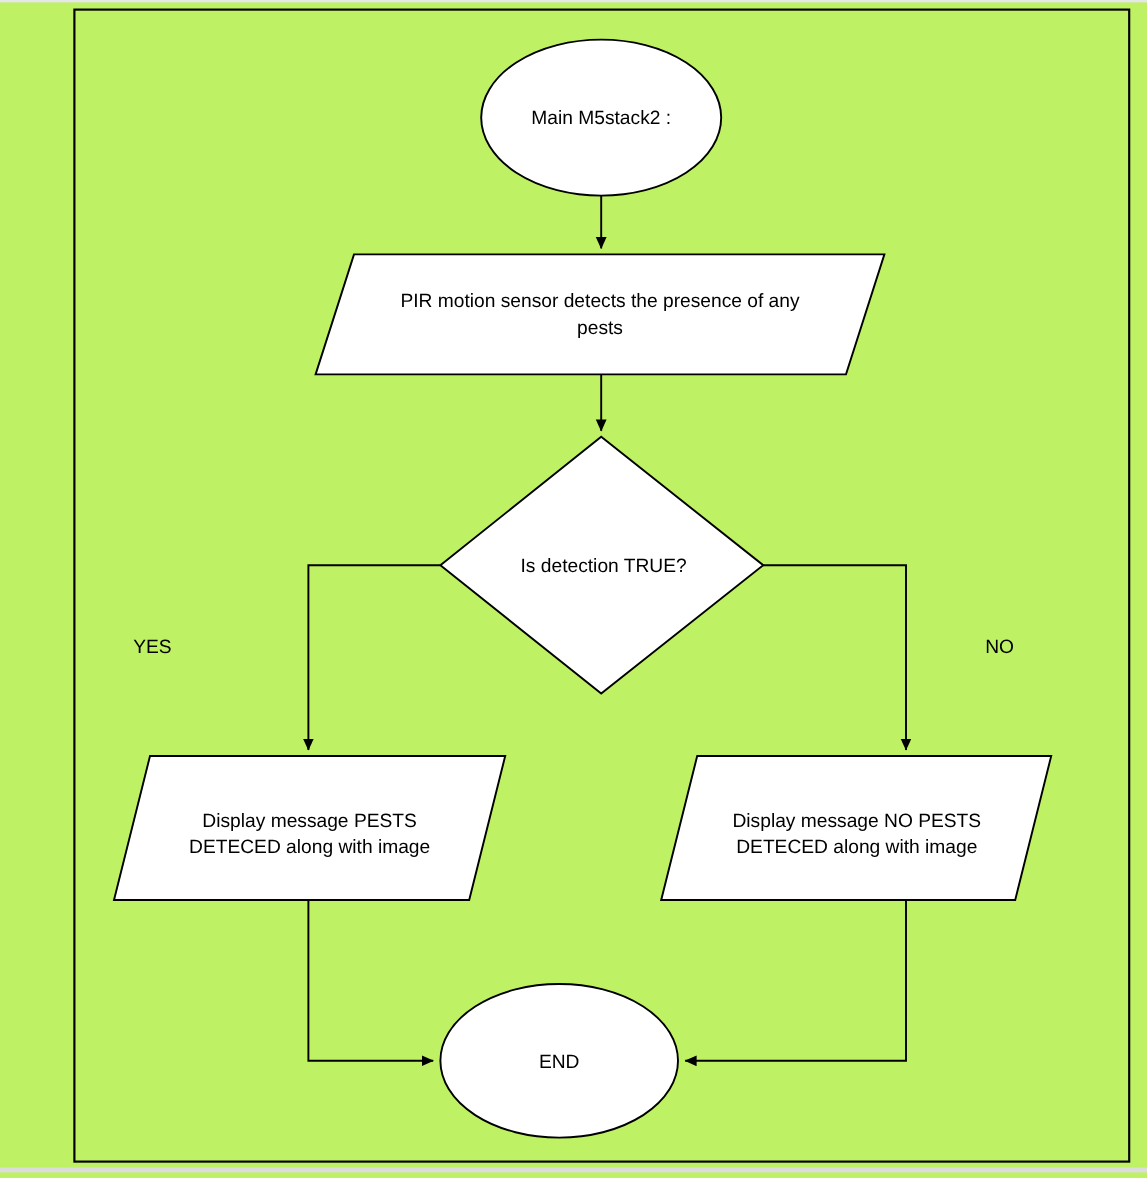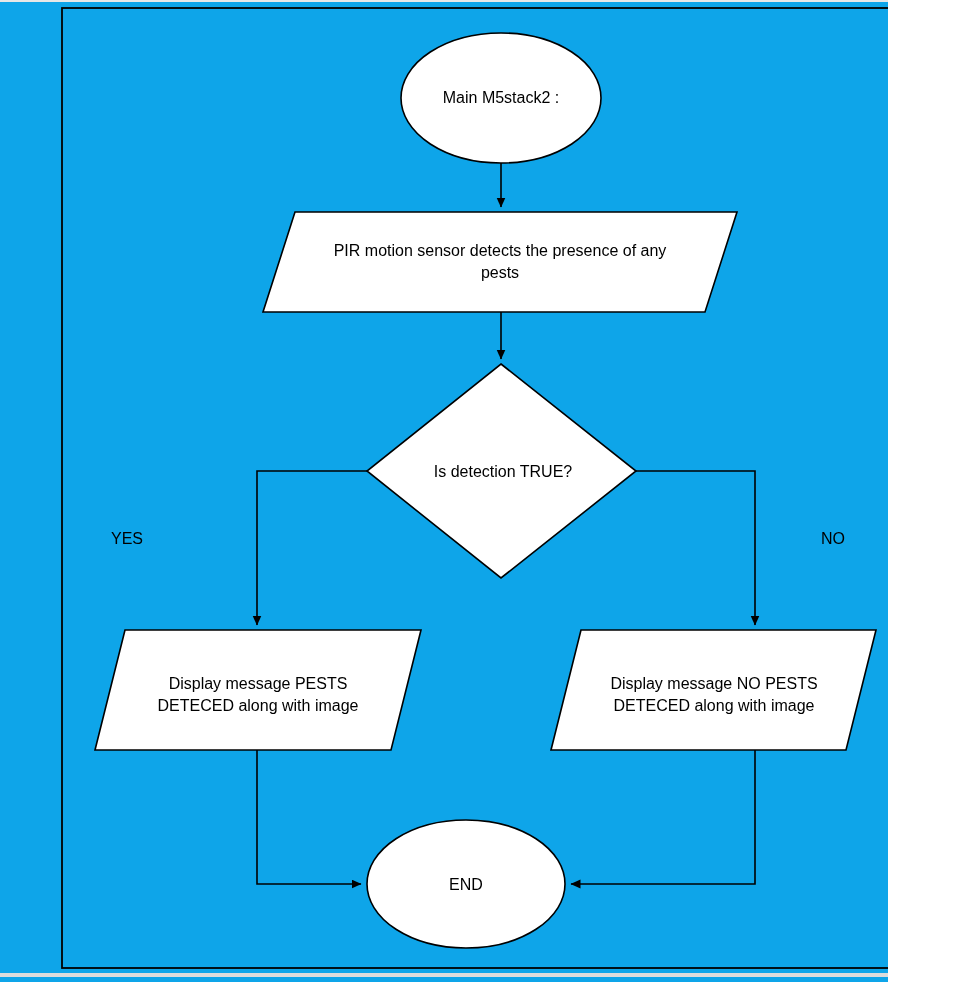--- a/index.html
+++ b/index.html
@@ -2,23 +2,23 @@
 <html><head>
 <meta charset="utf-8">
 <style>
   html, body {
     margin: 0;
     padding: 0;
     background: #ffffff;
   }
   .page {
     position: relative;
-    width: 888px;
+    width: 956px;
     height: 982px;
-    background: #0ea5e9;
+    background: #bef264;
     overflow: hidden;
     font-family: "Liberation Sans", "DejaVu Sans", sans-serif;
   }
   .page-edge-top {
     position: absolute;
     top: 0; left: 0; right: 0;
     height: 2px;
     background: #e7e7e7;
   }
   .page-edge-bottom {

